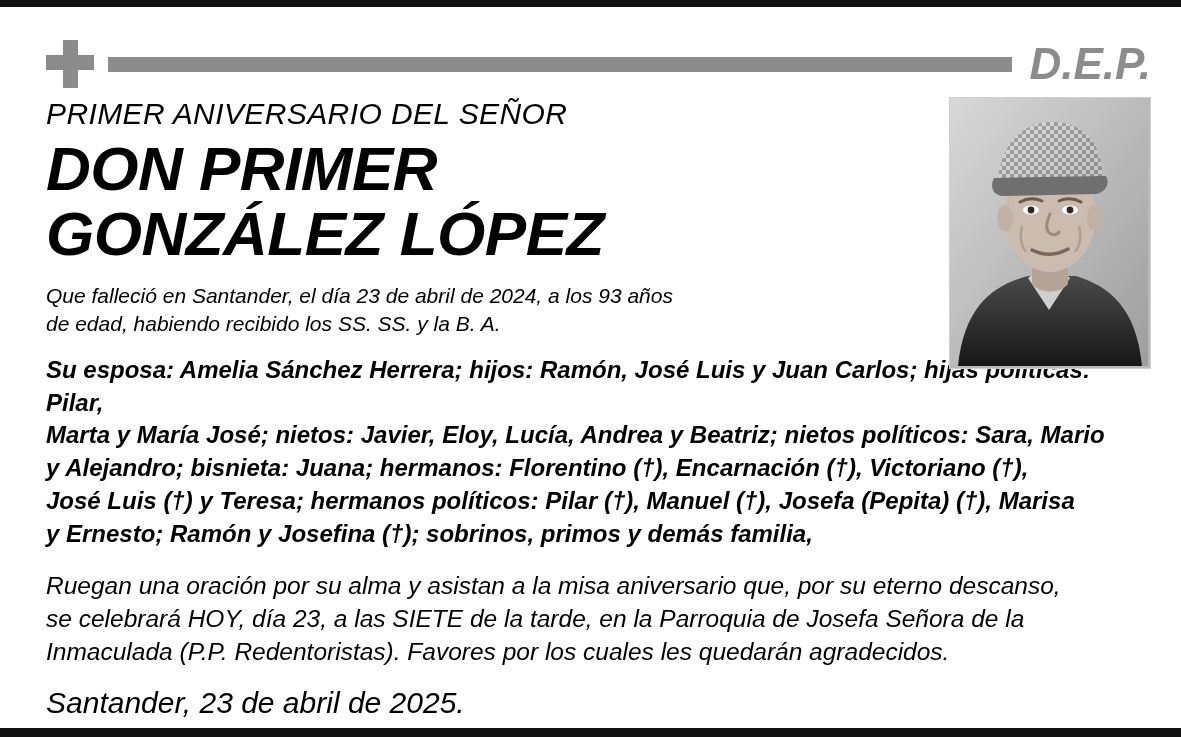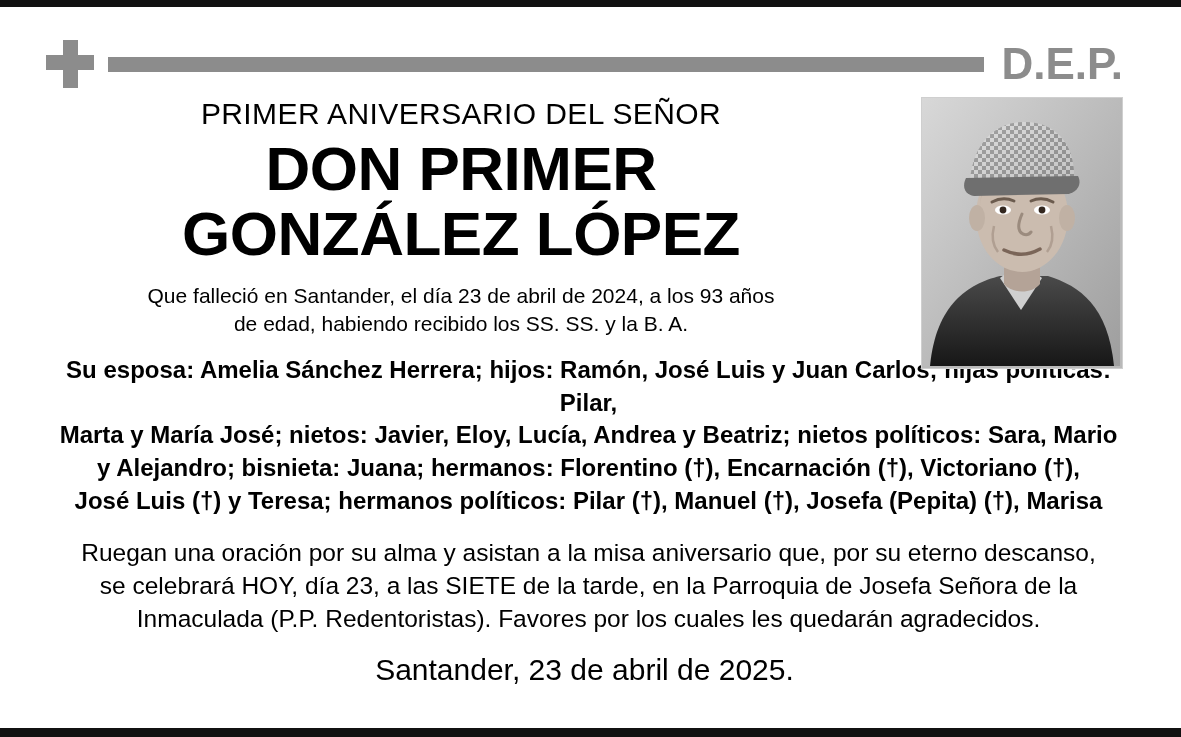--- a/index.html
+++ b/index.html
@@ -22,22 +22,23 @@
     box-sizing: border-box;
     background: #ffffff;
     border-top: 7px solid #111111;
     border-bottom: 9px solid #111111;
     padding: 0;
   }
 
   .inner {
     position: relative;
     box-sizing: border-box;
-    padding: 26px 58px 0 46px;
+    padding: 26px 30px 0 46px;
     height: 100%;
+    font-style: italic;
   }
 
   
   .banner {
     display: flex;
     align-items: center;
     height: 62px;
     gap: 0;
   }
   .cross {
@@ -77,21 +78,20 @@
     font-weight: bold;
     letter-spacing: 0px;
     color: #8c8c8c;
     line-height: 1;
     font-family: "Liberation Sans", sans-serif;
   }
 
   
   .content {
     position: relative;
-    text-align: center;
   }
 
   .photo {
     position: absolute;
     right: 0;
     top: 0;
     width: 200px;
     height: 270px;
     border: 1px solid #cfcfcf;
     overflow: hidden;
@@ -235,20 +235,21 @@
           <span class="l">Que falleció en Santander, el día 23 de abril de 2024, a los 93 años</span>
           <span class="l">de edad, habiendo recibido los SS. SS. y la B. A.</span>
         </div>
       </div>
 
       <div class="family">
         <span class="l">Su esposa: Amelia Sánchez Herrera; hijos: Ramón, José Luis y Juan Carlos; hijas políticas: Pilar,</span>
         <span class="l">Marta y María José; nietos: Javier, Eloy, Lucía, Andrea y Beatriz; nietos políticos: Sara, Mario</span>
         <span class="l">y Alejandro; bisnieta: Juana; hermanos: Florentino (†), Encarnación (†), Victoriano (†),</span>
         <span class="l">José Luis (†) y Teresa; hermanos políticos: Pilar (†), Manuel (†), Josefa (Pepita) (†), Marisa</span>
+        <span class="l">y Ernesto; Ramón y Josefina (†); sobrinos, primos y demás familia,</span>
       </div>
 
       <div class="prayer">
         <span class="l">Ruegan una oración por su alma y asistan a la misa aniversario que, por su eterno descanso,</span>
         <span class="l">se celebrará HOY, día 23, a las SIETE de la tarde, en la Parroquia de Josefa Señora de la</span>
         <span class="l">Inmaculada (P.P. Redentoristas). Favores por los cuales les quedarán agradecidos.</span>
       </div>
 
       <div class="place-date">Santander, 23 de abril de 2025.</div>
 

